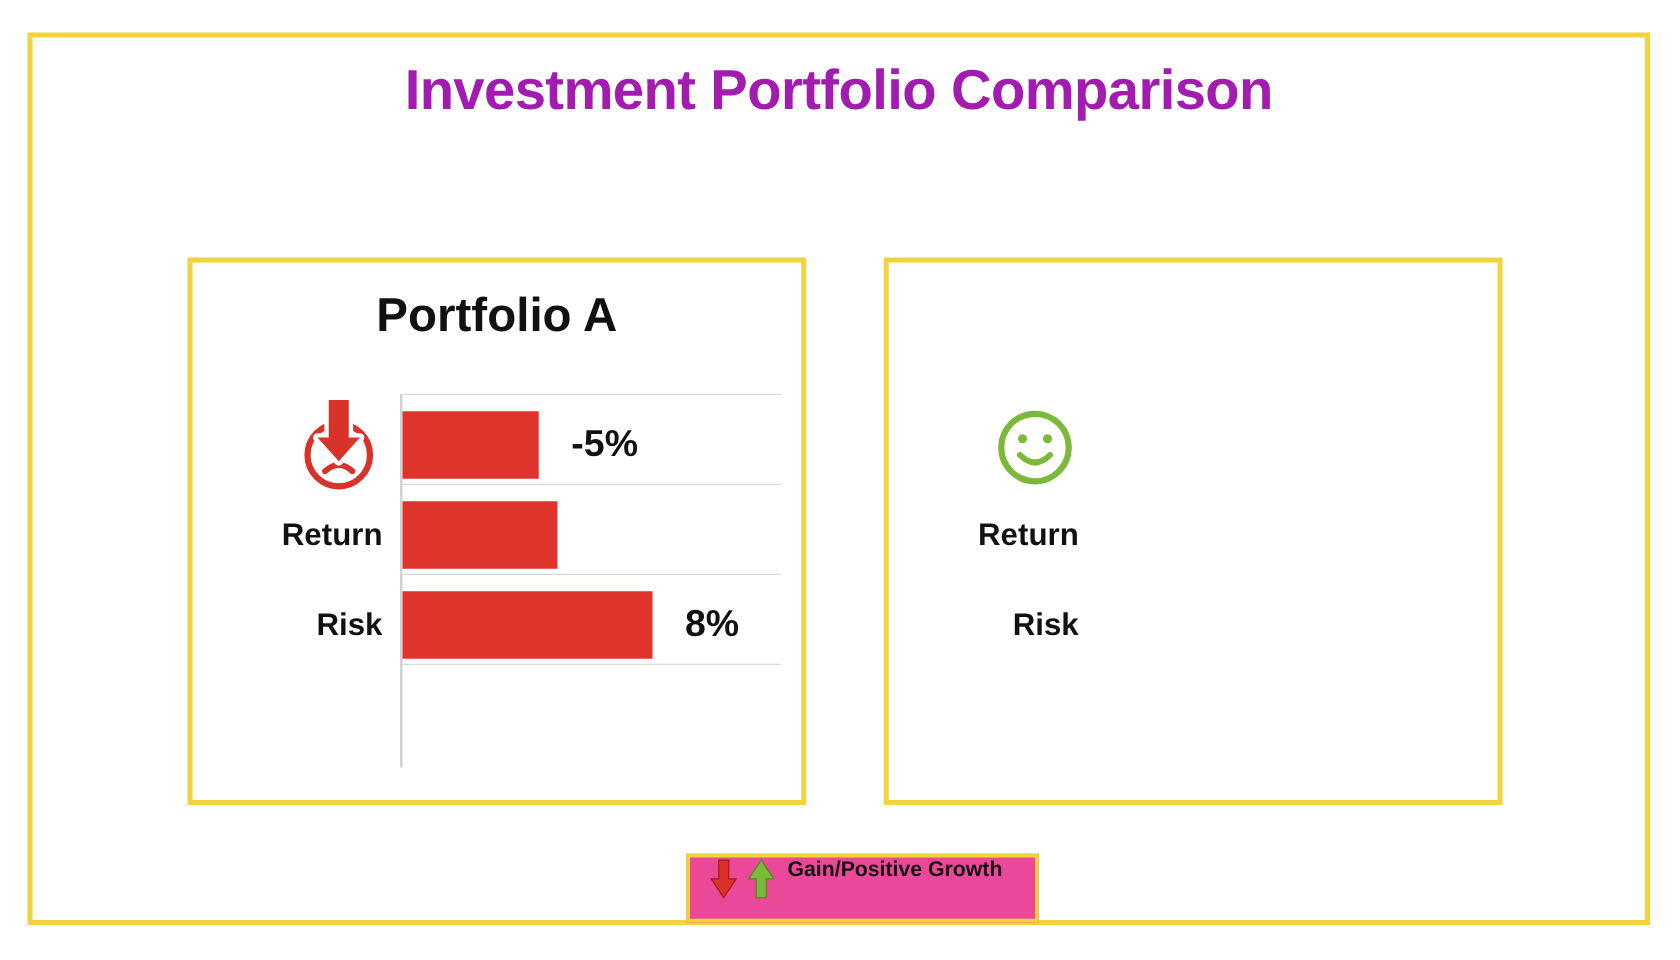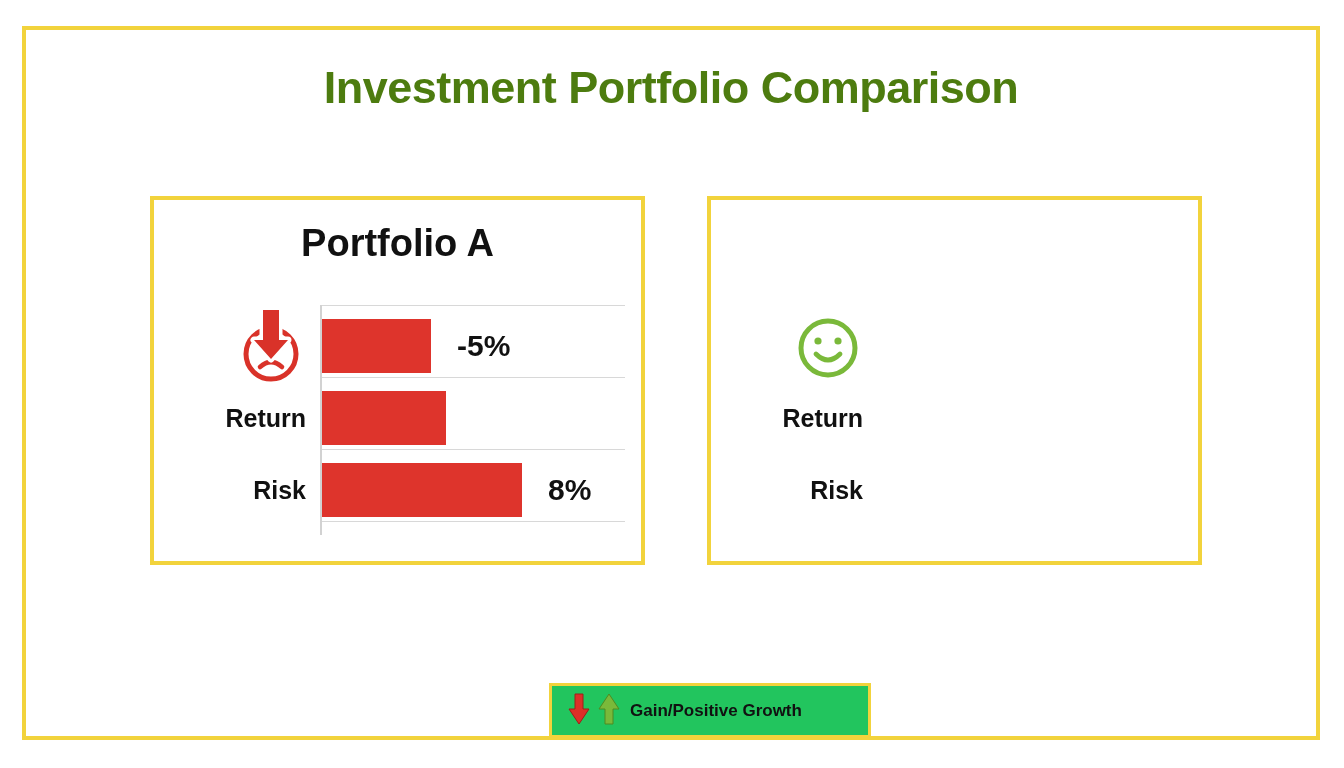--- a/index.html
+++ b/index.html
@@ -24,36 +24,36 @@
     height: 714px;
     border: 4px solid #F2D33C;
     box-sizing: border-box;
     background: #ffffff;
   }
 
   
   #slide-title {
     position: absolute;
     left: 0;
-    top: 32px;
+    top: 16px;
     width: 100%;
     text-align: center;
     font-size: 45px;
     font-weight: bold;
-    color: #4d7c0f;
+    color: #a21caf;
     letter-spacing: -0.5px;
     white-space: nowrap;
   }
 
   
   .panel {
     position: absolute;
-    top: 166px;
+    top: 176px;
     width: 495px;
-    height: 369px;
+    height: 438px;
     border: 4px solid #F2D33C;
     box-sizing: border-box;
     background: #ffffff;
   }
   #panel-a { left: 124px; }
   #panel-b { left: 681px; }
 
   .panel-title {
     position: absolute;
     top: 22px;
@@ -137,27 +137,27 @@
     color: #111111;
     margin-left: 26px;
     white-space: nowrap;
   }
 
   
   #legend {
     position: absolute;
     left: 523px;
     top: 653px;
-    width: 322px;
+    width: 282px;
     height: 55px;
     border: 3px solid #F2D33C;
     box-sizing: border-box;
-    background: #22c55e;
-    display: flex;
-    align-items: center;
+    background: #ec4899;
+    display: flex;
+    align-items: flex-start;
     padding-left: 16px;
   }
   #legend .arrows {
     display: flex;
     align-items: center;
     gap: 8px;
     margin-right: 10px;
   }
   #legend-label {
     font-size: 17px;

